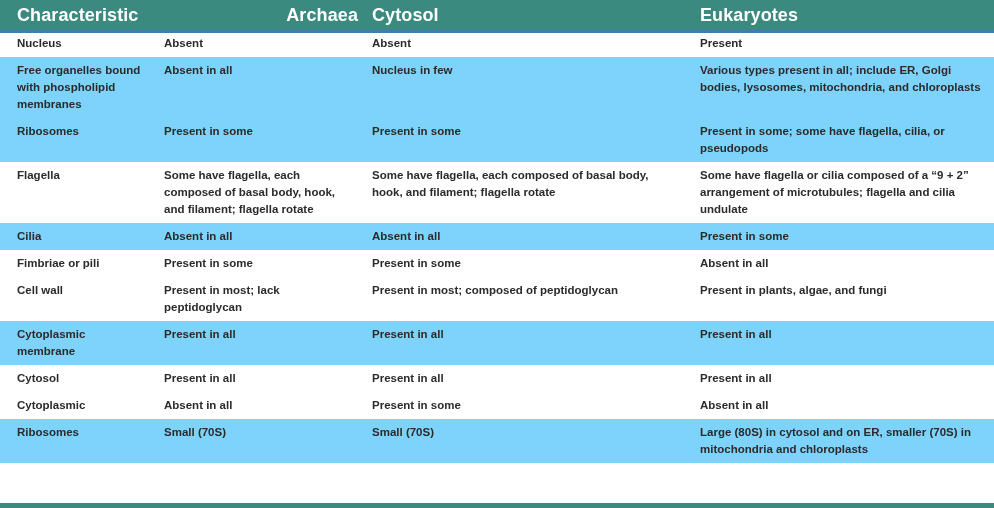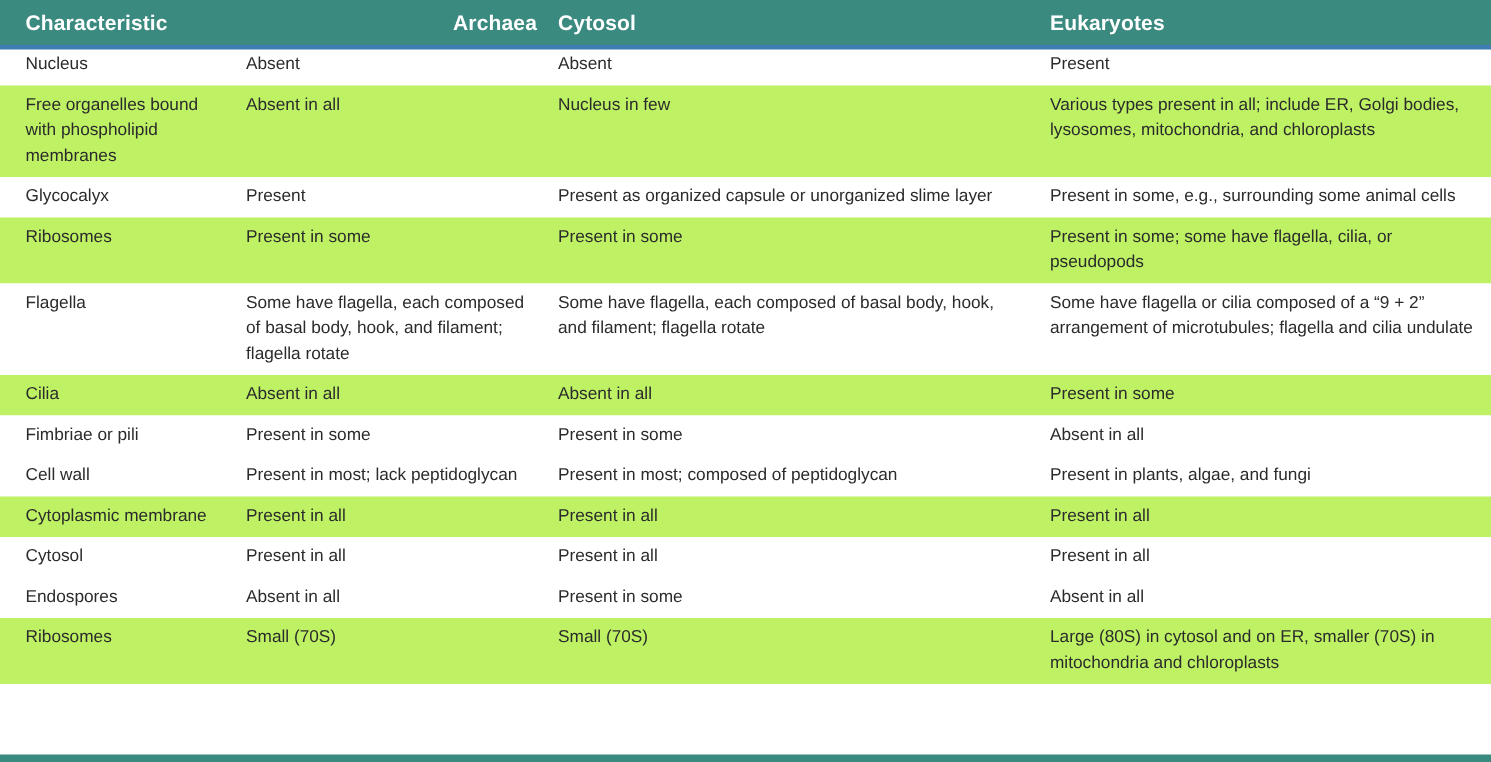--- a/index.html
+++ b/index.html
@@ -25,21 +25,21 @@
   table.comparison {
     width: 994px;
     border-collapse: collapse;
     table-layout: fixed;
   }
 
   
   thead tr.header-row th {
     background: #3b8a80;
     color: #ffffff;
-    font-size: 14px;
+    font-size: 18px;
     font-weight: bold;
     text-align: left;
     vertical-align: middle;
     height: 30px;
     padding: 0 8px 0 0;
     border: none;
     letter-spacing: 0.1px;
   }
   thead tr.header-row th.c0 { padding-left: 17px; }
   thead tr.header-row th.c1 { padding-left: 12px; text-align: right; }
@@ -57,28 +57,29 @@
   }
 
   
   tbody td {
     font-size: 11.5px;
     line-height: 1.48;
     color: #2b2b2b;
     vertical-align: top;
     padding: 5px 10px 5px 0;
     border: none;
+    font-weight: bold;
   }
   tbody td.c0 { padding-left: 17px; }
   tbody td.c1 { padding-left: 12px; }
   tbody td.c2 { padding-left: 6px; }
   tbody td.c3 { padding-left: 10px; padding-right: 8px; }
 
   tbody tr.row-odd td  { background: #ffffff; }
-  tbody tr.row-even td { background: #bef264; }
+  tbody tr.row-even td { background: #7dd3fc; }
 
   .bottom-rule {
     position: absolute;
     left: 0;
     bottom: 0;
     width: 994px;
     height: 5px;
     background: #3b8a80;
   }
 
@@ -114,26 +115,20 @@
           <td class="c1">Absent</td>
           <td class="c2">Absent</td>
           <td class="c3">Present</td>
         </tr>
         <tr class="row-even">
           <td class="c0">Free organelles bound with phospholipid membranes</td>
           <td class="c1">Absent in all</td>
           <td class="c2">Nucleus in few</td>
           <td class="c3">Various types present in all; include ER, Golgi bodies, lysosomes, mitochondria, and chloroplasts</td>
         </tr>
-        <tr class="row-odd">
-          <td class="c0">Glycocalyx</td>
-          <td class="c1">Present</td>
-          <td class="c2">Present as organized capsule or unorganized slime layer</td>
-          <td class="c3">Present in some, e.g., surrounding some animal cells</td>
-        </tr>
         <tr class="row-even">
           <td class="c0">Ribosomes</td>
           <td class="c1">Present in some</td>
           <td class="c2">Present in some</td>
           <td class="c3">Present in some; some have flagella, cilia, or pseudopods</td>
         </tr>
         <tr class="row-odd">
           <td class="c0">Flagella</td>
           <td class="c1">Some have flagella, each composed of basal body, hook, and filament; flagella rotate</td>
           <td class="c2">Some have flagella, each composed of basal body, hook, and filament; flagella rotate</td>
@@ -163,21 +158,21 @@
           <td class="c2">Present in all</td>
           <td class="c3">Present in all</td>
         </tr>
         <tr class="row-odd">
           <td class="c0">Cytosol</td>
           <td class="c1">Present in all</td>
           <td class="c2">Present in all</td>
           <td class="c3">Present in all</td>
         </tr>
         <tr class="row-odd">
-          <td class="c0">Endospores</td>
+          <td class="c0">Cytoplasmic</td>
           <td class="c1">Absent in all</td>
           <td class="c2">Present in some</td>
           <td class="c3">Absent in all</td>
         </tr>
         <tr class="row-even">
           <td class="c0">Ribosomes</td>
           <td class="c1">Small (70S)</td>
           <td class="c2">Small (70S)</td>
           <td class="c3">Large (80S) in cytosol and on ER, smaller (70S) in mitochondria and chloroplasts</td>
         </tr>

